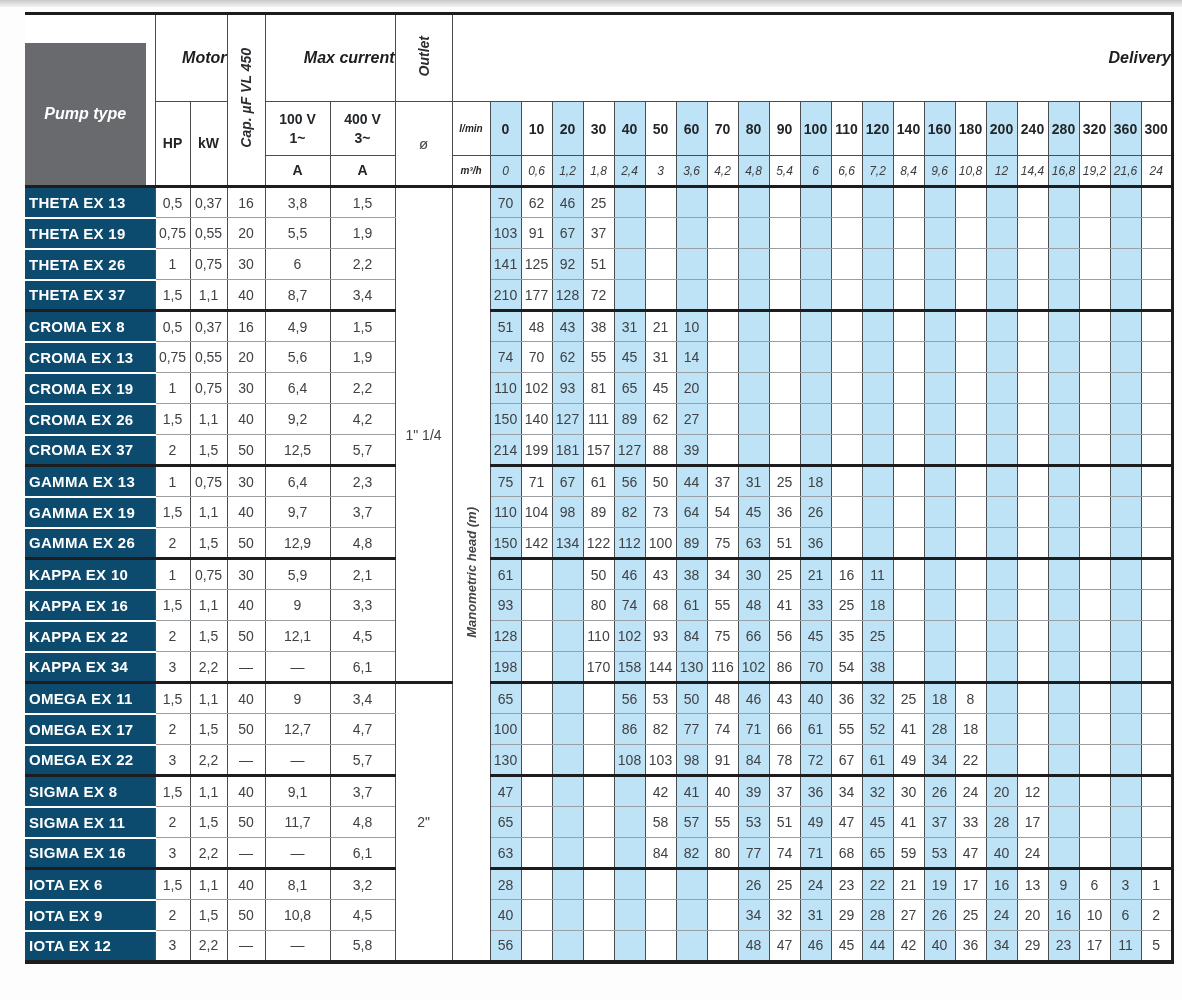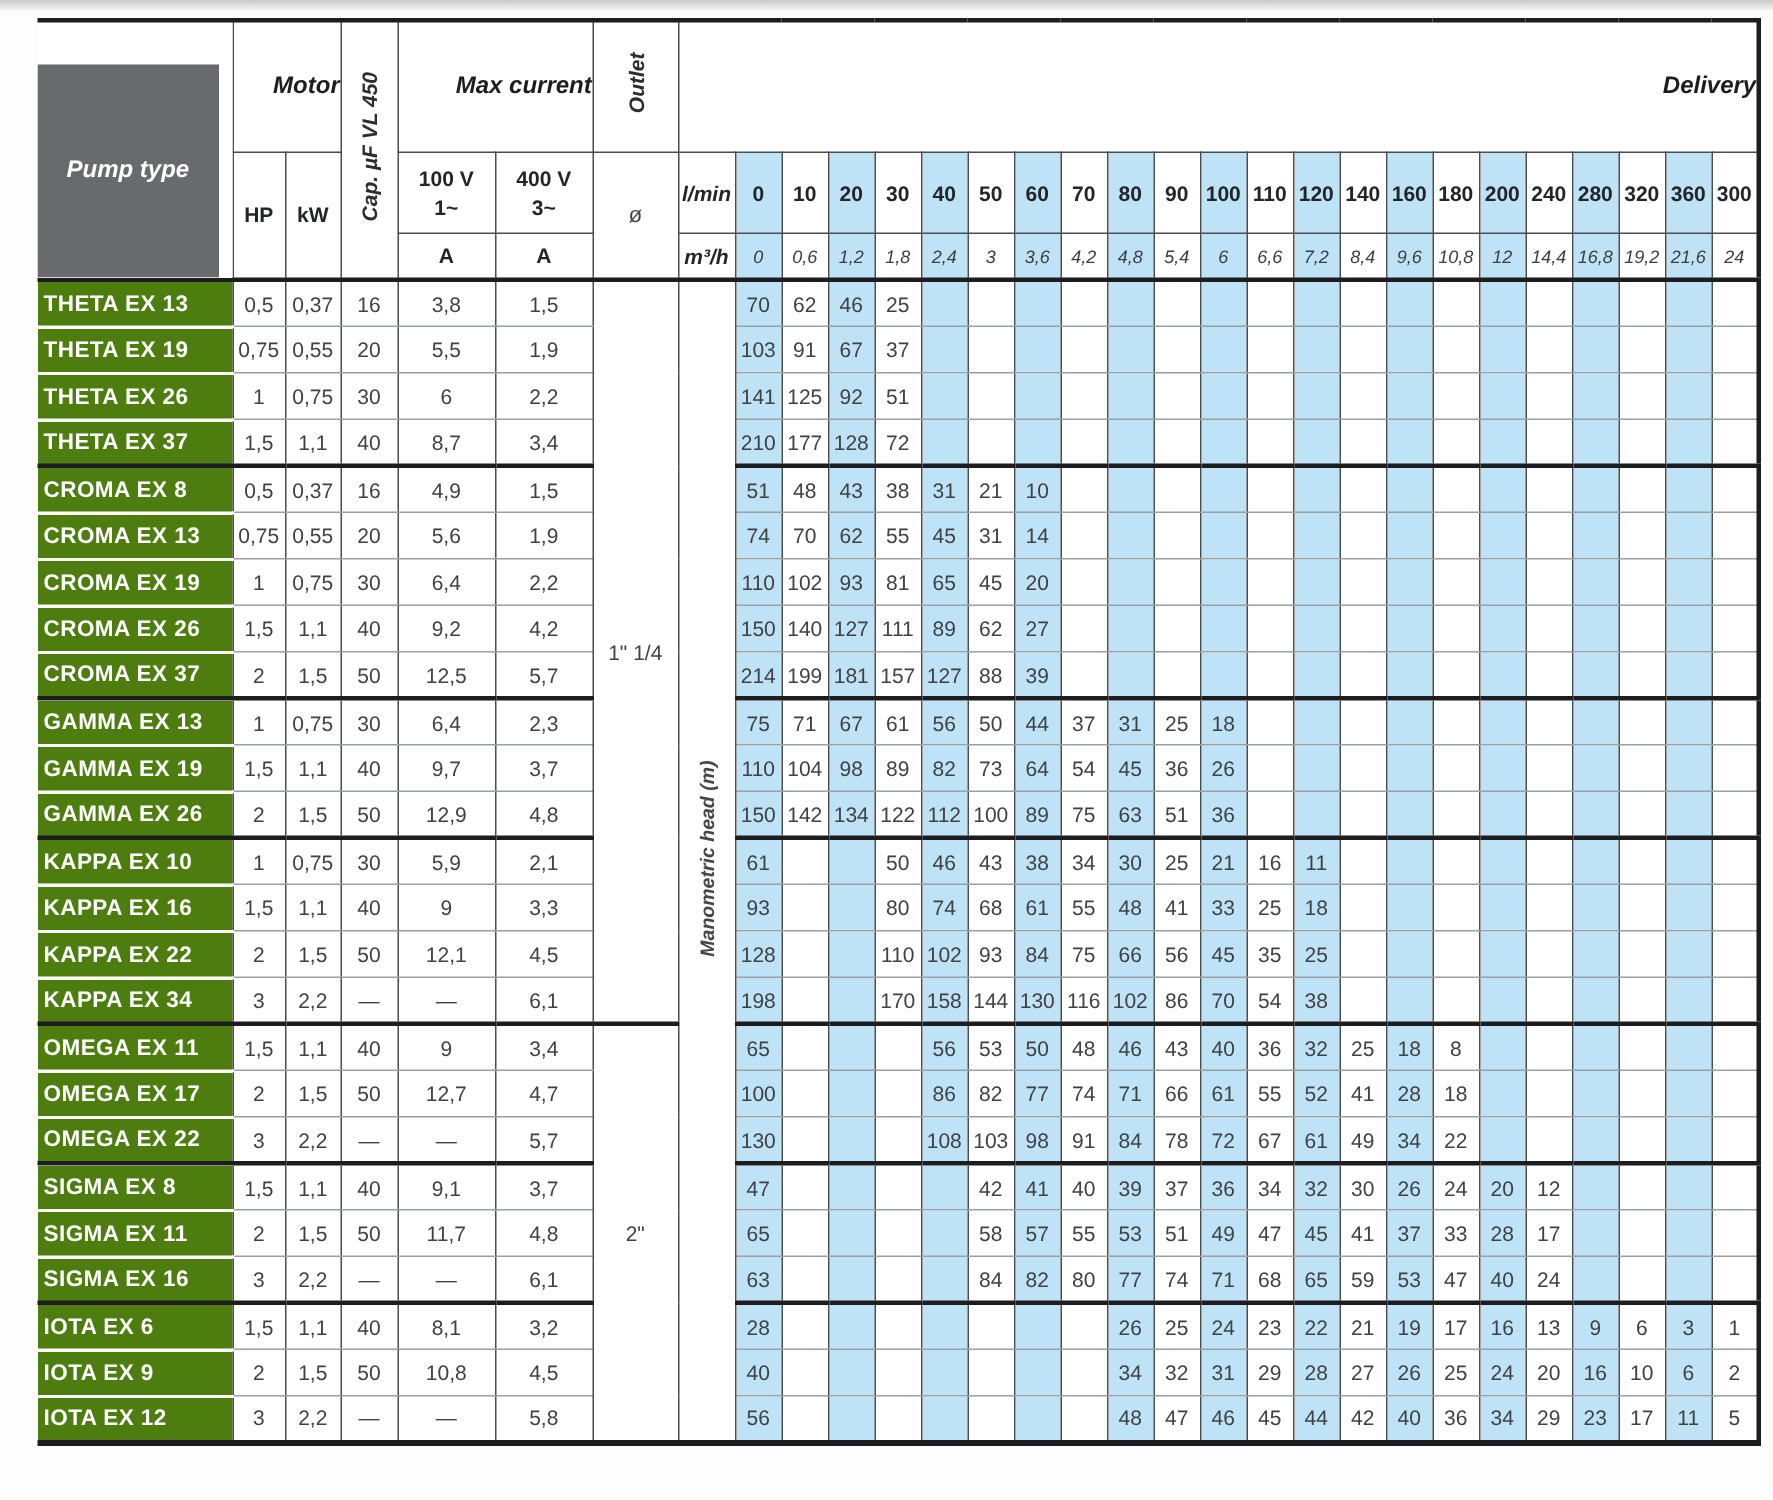--- a/index.html
+++ b/index.html
@@ -21,26 +21,26 @@
   .h-label{font-style:italic;font-weight:bold;font-size:16px;color:#1d1d1f;text-align:right;}
   .h-sub{font-weight:bold;font-size:14px;color:#232629;line-height:1.25;}
   .pump-header{position:relative;background:#fff;border-left:0;}
   .pump-box{position:absolute;top:0;bottom:0;left:0;right:9px;background:#696a6d;
     color:#fff;display:flex;align-items:center;justify-content:center;
     font-style:italic;font-weight:bold;font-size:16px;margin-top:28px;}
   .rot{writing-mode:vertical-rl;transform:rotate(180deg);display:inline-block;
     font-style:italic;font-weight:bold;font-size:14px;color:#2b2d30;white-space:nowrap;}
   .flow{font-weight:bold;font-size:14px;color:#232629;}
   .m3h{font-style:italic;font-weight:normal;font-size:12px;color:#3b3d40;}
-  .lmin-label,.m3h-label{font-style:italic;font-weight:bold;font-size:14px;color:#232629;}
+  .lmin-label,.m3h-label{font-style:italic;font-weight:bold;font-size:10px;color:#232629;}
   tbody tr{height:31px;}
   tbody td{border-top:1px solid #9aa0a4;border-bottom:1px solid #9aa0a4;
     font-size:14px;color:#3f4144;background:#fff;}
   tbody tr.group-start td{border-top:3px solid #1d1d1f;}
-  td.pump{background:#4d7c0f;color:#fff;font-weight:bold;font-size:15px;
+  td.pump{background:#0c4a6e;color:#fff;font-weight:bold;font-size:15px;
     text-align:left;padding-left:4px;letter-spacing:.3px;border-left:0;
     border-top:2px solid #fff;border-bottom:2px solid #fff;}
   td.del,.s-head{font-size:14px;}
   .s{background:#bee3f6;}
   td.outlet-val{font-size:14px;color:#3f4144;background:#fff;}
   td.mano{background:#fff;}
   td.mano .rot{font-size:13px;color:#44464a;}
   .vwrap div{line-height:1.3;}
 </style>
 </head>

